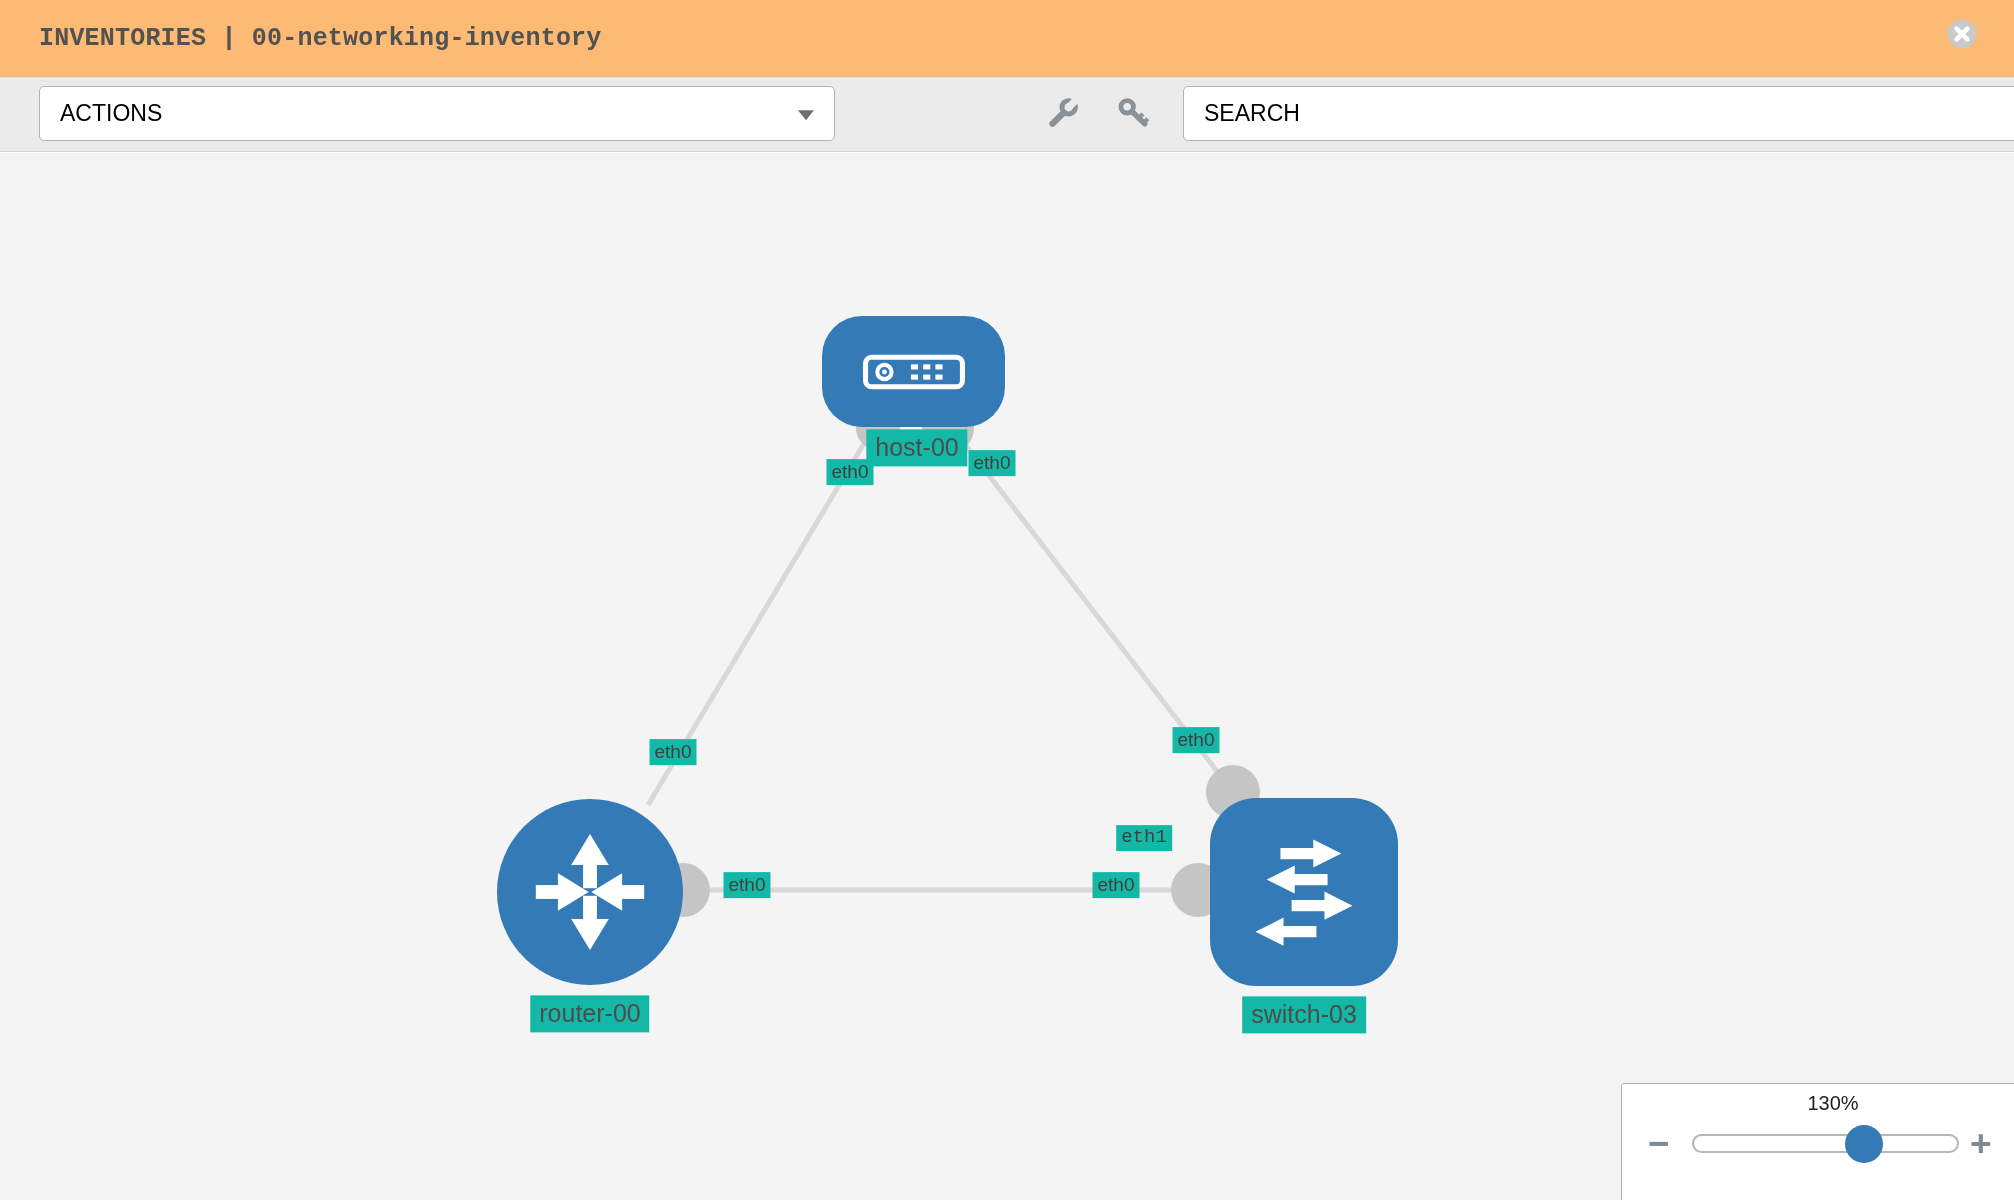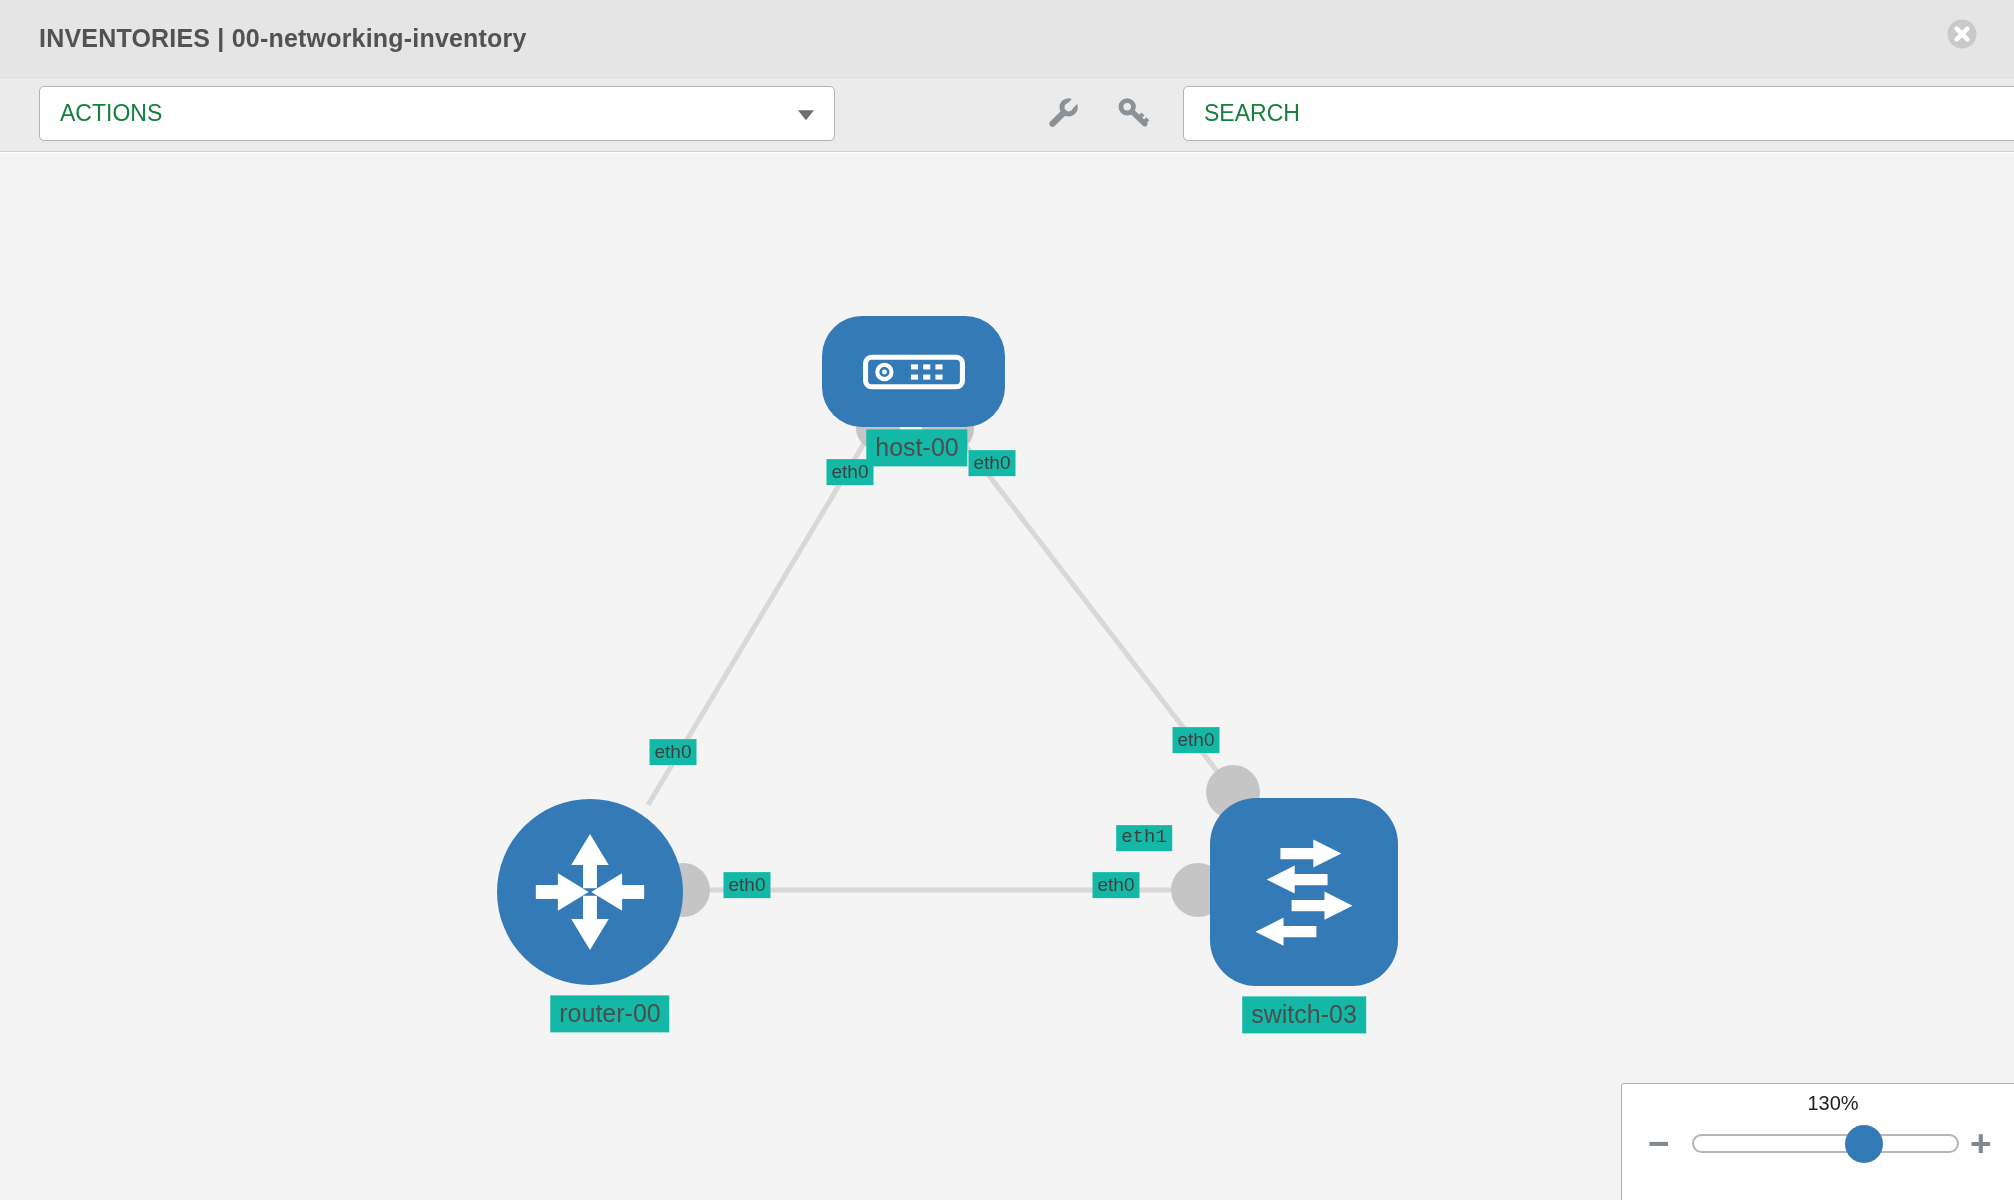--- a/index.html
+++ b/index.html
@@ -3,36 +3,36 @@
 <meta charset="utf-8">
 <style>
   html,body{margin:0;padding:0;}
   body{
     width:2014px;height:1200px;overflow:hidden;position:relative;
     font-family:"Liberation Sans","DejaVu Sans",sans-serif;background:#ffffff;
   }
   .app{position:absolute;inset:0;}
 
   
-  .header{position:absolute;left:0;top:0;width:2014px;height:77px;background:#e5e5e5;}
+  .header{position:absolute;left:0;top:0;width:2014px;height:77px;background:#fdba74;font-family:Liberation Mono, monospace;}
   .page-title{
     position:absolute;left:39px;top:0;height:77px;display:flex;align-items:center;
     font-size:25px;font-weight:700;color:#525252;letter-spacing:.2px;margin:0;
   }
   .close-btn{position:absolute;left:1946px;top:18px;width:32px;height:32px;cursor:pointer;}
 
   
   .toolbar{
     position:absolute;left:0;top:77px;width:2014px;height:75px;background:#ebebeb;
     border-top:1px solid #dddddd;border-bottom:1px solid #d2d2d2;box-sizing:border-box;
   }
   .select{
     position:absolute;top:86px;height:55px;box-sizing:border-box;background:#ffffff;
     border:1px solid #b3b3b3;border-radius:5px;display:flex;align-items:center;
-    padding:0 20px;font-size:23px;color:#15803d;cursor:pointer;
+    padding:0 20px;font-size:23px;color:#000000;cursor:pointer;
   }
   .select-actions{left:39px;width:796px;}
   .select-search{left:1183px;width:875px;}
   .caret{
     position:absolute;right:20px;top:50%;transform:translateY(-38%);
     width:0;height:0;border-left:8px solid transparent;border-right:8px solid transparent;
     border-top:10px solid #6e6e6e;
   }
   .tool-icon{position:absolute;top:96px;cursor:pointer;}
   .tool-icon.wrench{left:1046px;}
@@ -178,21 +178,21 @@
         <polygon points="42,29.5 21,40 42,50.5"></polygon>
         <line x1="40" y1="61" x2="69" y2="61" stroke-width="9"></line>
         <polygon points="67,50.5 88,61 67,71.5"></polygon>
         <line x1="60" y1="82" x2="31" y2="82" stroke-width="9"></line>
         <polygon points="33,71.5 12,82 33,92.5"></polygon>
       </g>
     </svg>
   </div>
 
   <span class="chip node-label" style="left:917px;top:448px;">host-00</span>
-  <span class="chip node-label" style="left:610px;top:1014px;text-align:center;">router-00</span>
+  <span class="chip node-label" style="left:590px;top:1014px;text-align:center;">router-00</span>
   <span class="chip node-label" style="left:1304px;top:1015px;">switch-03</span>
 
   <span class="chip if-label" style="left:850px;top:472px;">eth0</span>
   <span class="chip if-label" style="left:992px;top:463px;">eth0</span>
   <span class="chip if-label" style="left:673px;top:752px;">eth0</span>
   <span class="chip if-label" style="left:747px;top:885px;">eth0</span>
   <span class="chip if-label" style="left:1196px;top:740px;">eth0</span>
   <span class="chip if-label" style="left:1116px;top:885px;">eth0</span>
   <span class="chip if-label overlap-top" style="left:1144px;top:838px;font-family:Liberation Mono, monospace;">eth1</span>
 

